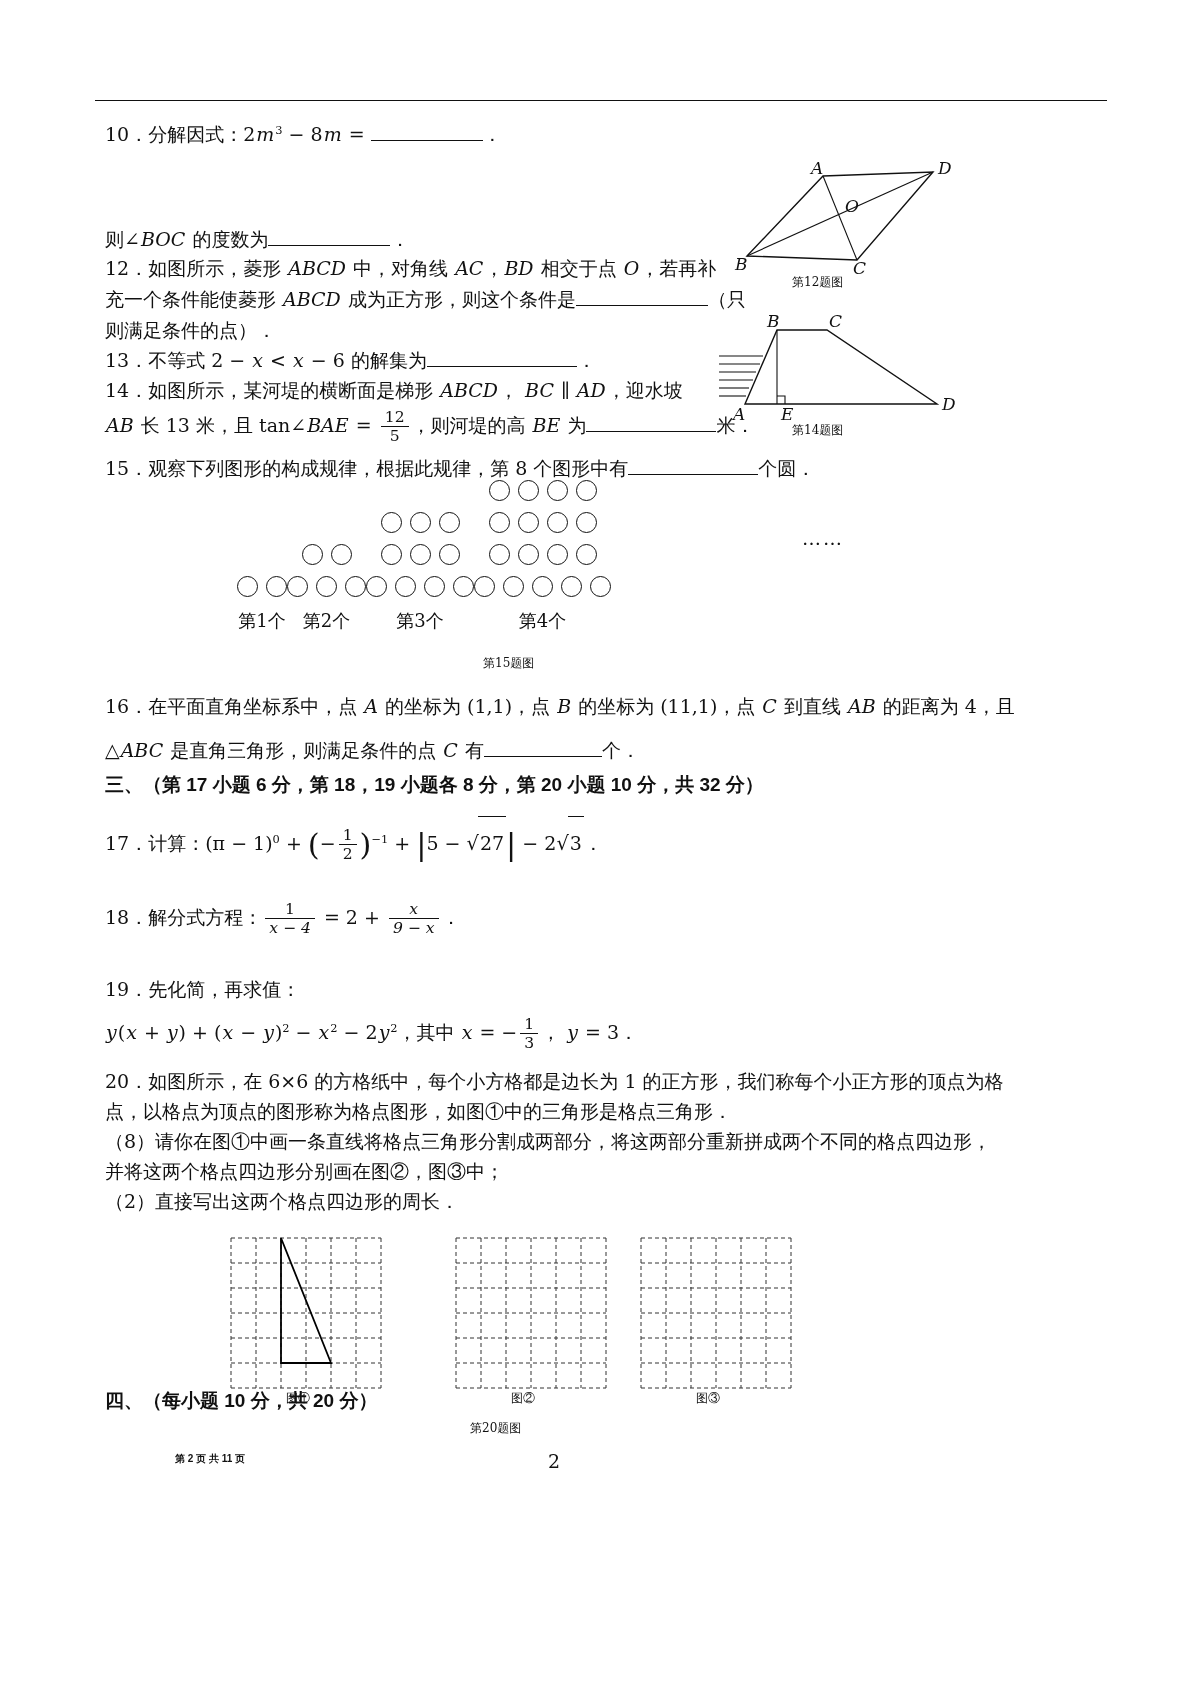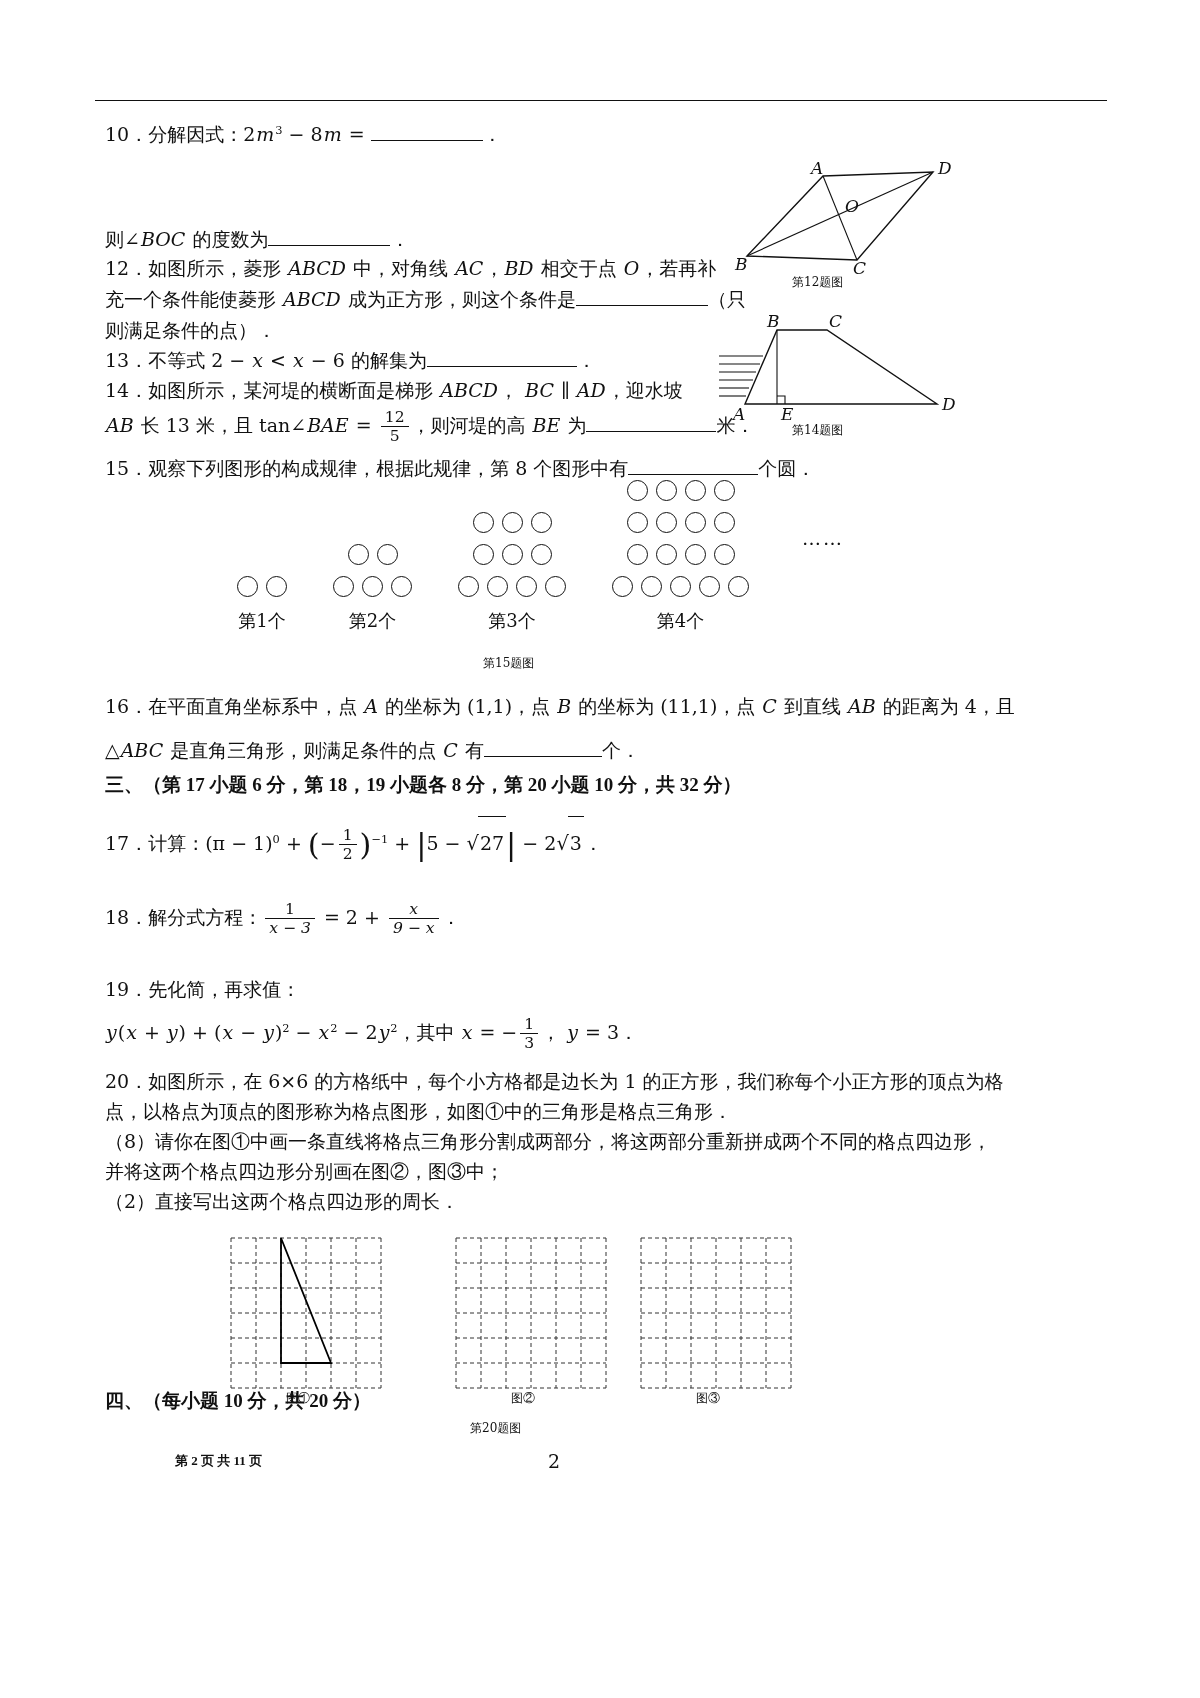--- a/index.html
+++ b/index.html
@@ -12,41 +12,41 @@
   .it{font-style:italic}
   sup{font-size:0.6em;line-height:0;vertical-align:super}
   .blank{display:inline-block;border-bottom:1.3px solid #111;height:0.95em;vertical-align:baseline}
   .frac{display:inline-block;vertical-align:middle;text-align:center;font-size:0.82em;line-height:1.18;margin:0 3px}
   .fn{display:block;border-bottom:1.3px solid #111;padding:0 4px}
   .fd{display:block;padding:0 4px}
   .big{font-size:1.6em;vertical-align:-0.16em;line-height:1;font-weight:300}
   .sqrt{display:inline-block;white-space:nowrap}
   .rs{font-size:1.02em}
   .rad{border-top:1.3px solid #111;margin-left:-1px;padding:15px 2px}
-  .bold{font-weight:bold;font-family:Liberation Serif, serif}
+  .bold{font-weight:bold;font-family:Liberation Sans, sans-serif}
   .caption{position:absolute;font-size:12px;white-space:nowrap}
   .rule{position:absolute;border-top:1.6px solid #111}
   
-  .cfigs{position:absolute;display:flex;align-items:flex-end;gap:46px}
+  .cfigs{position:absolute;display:flex;align-items:flex-end;}
   .cfig{display:flex;flex-direction:column;align-items:center}
   .crows{display:flex;flex-direction:column;align-items:center;gap:11px}
   .crow{display:flex;gap:8px;justify-content:center}
   .circ{width:21px;height:21px;border:1.5px solid #111;border-radius:50%;display:inline-block;background:#fff}
   .ccap{margin-top:12px;font-size:18px}
   
   .fig{position:absolute}
   .fig svg{overflow:visible}
   .geo{stroke:#111;stroke-width:1.4;fill:none}
   .geo-thin{stroke:#111;stroke-width:1.1;fill:none}
   .svglbl{font-family:"DejaVu Serif","Liberation Serif",serif;font-style:italic;font-size:17px;fill:#111}
   
   .grid{background:#fff}
   .gl{stroke:#333;stroke-width:1;stroke-dasharray:4 3}
   .tri{stroke:#000;stroke-width:1.8;fill:none}
-  .footer{position:absolute;font-size:13px}
+  .footer{position:absolute;font-size:10px}
 </style>
 </head>
 <body>
 
 <div class="page">
 
   <div class="rule" style="top:100px;left:95px;width:1012px"></div>
 
   <div class="line" style="top:121px;left:105px"><span>10．分解因式：</span><span>2</span><span class="mv">m</span><sup>3</sup><span> − 8</span><span class="mv">m</span><span> = </span><span class="blank" style="width: 112px;"></span><span>．</span></div>
   <div class="line" style="top:226px;left:105px"><span>则∠</span><span class="mv">BOC</span><span> 的度数为</span><span class="blank" style="width: 122px;"></span><span>．</span></div>
@@ -54,21 +54,21 @@
   <div class="line" style="top:286px;left:105px"><span>充一个条件能使菱形 </span><span class="mv">ABCD</span><span> 成为正方形，则这个条件是</span><span class="blank" style="width: 132px;"></span><span>（只</span></div>
   <div class="line" style="top:317px;left:105px"><span>则满足条件的点）．</span></div>
   <div class="line" style="top:347px;left:105px"><span>13．不等式 2 − </span><span class="mv">x</span><span> &lt; </span><span class="mv">x</span><span> − 6 的解集为</span><span class="blank" style="width: 150px;"></span><span>．</span></div>
   <div class="line" style="top:377px;left:105px"><span>14．如图所示，某河堤的横断面是梯形 </span><span class="mv">ABCD</span><span>， </span><span class="mv">BC</span><span> ∥ </span><span class="mv">AD</span><span>，迎水坡</span></div>
   <div class="line" style="top:408px;left:105px"><span class="mv">AB</span><span> 长 13 米，且 tan∠</span><span class="mv">BAE</span><span> = </span><span class="frac"><span class="fn">12</span><span class="fd">5</span></span><span>，则河堤的高 </span><span class="mv">BE</span><span> 为</span><span class="blank" style="width: 130px;"></span><span>米．</span></div>
   <div class="line" style="top:455px;left:105px"><span>15．观察下列图形的构成规律，根据此规律，第 8 个图形中有</span><span class="blank" style="width: 130px;"></span><span>个圆．</span></div>
   <div class="line" style="top:693px;left:105px"><span>16．在平面直角坐标系中，点 </span><span class="mv">A</span><span> 的坐标为 (1,1)，点 </span><span class="mv">B</span><span> 的坐标为 (11,1)，点 </span><span class="mv">C</span><span> 到直线 </span><span class="mv">AB</span><span> 的距离为 4，且</span></div>
   <div class="line" style="top:737px;left:105px"><span>△</span><span class="mv">ABC</span><span> 是直角三角形，则满足条件的点 </span><span class="mv">C</span><span> 有</span><span class="blank" style="width: 118px;"></span><span>个．</span></div>
   <div class="line bold" style="top:772px;left:105px">三、（第 17 小题 6 分，第 18，19 小题各 8 分，第 20 小题 10 分，共 32 分）</div>
   <div class="line" style="top:826px;left:105px"><span>17．计算：</span><span>(π − 1)</span><sup>0</sup><span> + </span><span class="big">(</span><span>−</span><span class="frac"><span class="fn">1</span><span class="fd">2</span></span><span class="big">)</span><sup>−1</sup><span> + </span><span class="big">|</span><span>5 − </span><span class="sqrt"><span class="rs">√</span><span class="rad">27</span></span><span class="big">|</span><span> − 2</span><span class="sqrt"><span class="rs">√</span><span class="rad">3</span></span><span>．</span></div>
-  <div class="line" style="top:900px;left:105px"><span>18．解分式方程：</span><span class="frac"><span class="fn">1</span><span class="fd it">x − 3</span></span><span> = 2 + </span><span class="frac"><span class="fn it">x</span><span class="fd it">9 − x</span></span><span>．</span></div>
+  <div class="line" style="top:900px;left:105px"><span>18．解分式方程：</span><span class="frac"><span class="fn">1</span><span class="fd it">x − 4</span></span><span> = 2 + </span><span class="frac"><span class="fn it">x</span><span class="fd it">9 − x</span></span><span>．</span></div>
   <div class="line" style="top:976px;left:105px"><span>19．先化简，再求值：</span></div>
   <div class="line" style="top:1015px;left:105px"><span class="mv">y</span><span>(</span><span class="mv">x</span><span> + </span><span class="mv">y</span><span>) + (</span><span class="mv">x</span><span> − </span><span class="mv">y</span><span>)</span><sup>2</sup><span> − </span><span class="mv">x</span><sup>2</sup><span> − 2</span><span class="mv">y</span><sup>2</sup><span>，其中 </span><span class="mv">x</span><span> = −</span><span class="frac"><span class="fn">1</span><span class="fd">3</span></span><span>， </span><span class="mv">y</span><span> = 3．</span></div>
   <div class="line" style="top:1068px;left:105px"><span>20．如图所示，在 6×6 的方格纸中，每个小方格都是边长为 1 的正方形，我们称每个小正方形的顶点为格</span></div>
   <div class="line" style="top:1098px;left:105px"><span>点，以格点为顶点的图形称为格点图形，如图①中的三角形是格点三角形．</span></div>
   <div class="line" style="top:1128px;left:105px"><span>（8）请你在图①中画一条直线将格点三角形分割成两部分，将这两部分重新拼成两个不同的格点四边形，</span></div>
   <div class="line" style="top:1158px;left:105px"><span>并将这两个格点四边形分别画在图②，图③中；</span></div>
   <div class="line" style="top:1188px;left:105px"><span>（2）直接写出这两个格点四边形的周长．</span></div>
   <div class="line bold" style="top:1388px;left:105px">四、（每小题 10 分，共 20 分）</div>
 
   <div class="fig" style="left:735px;top:160px">

